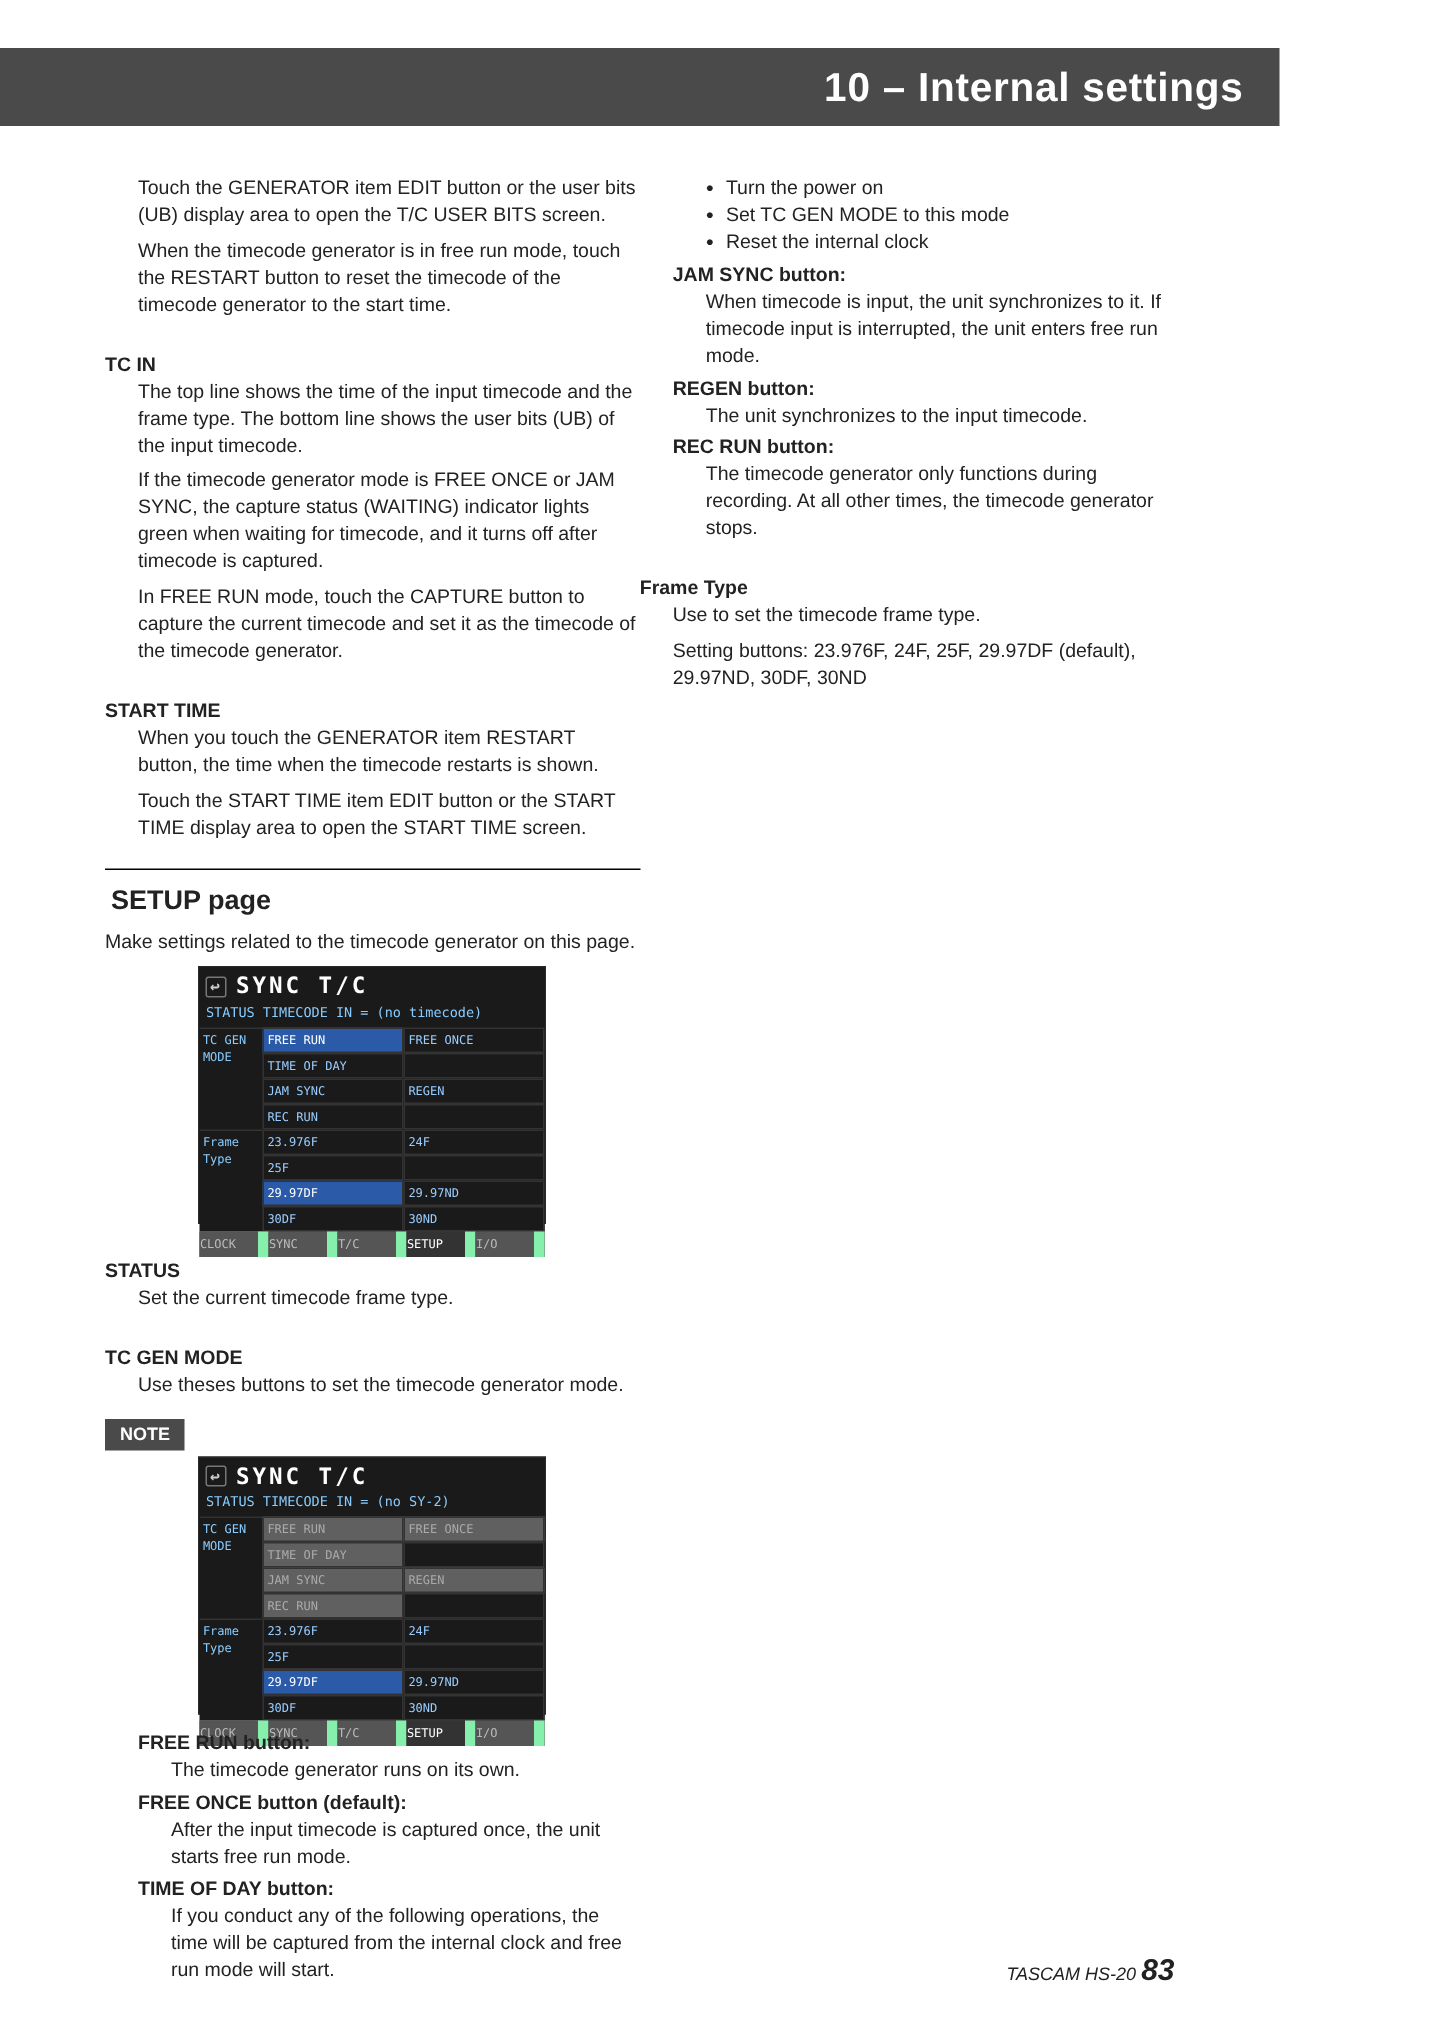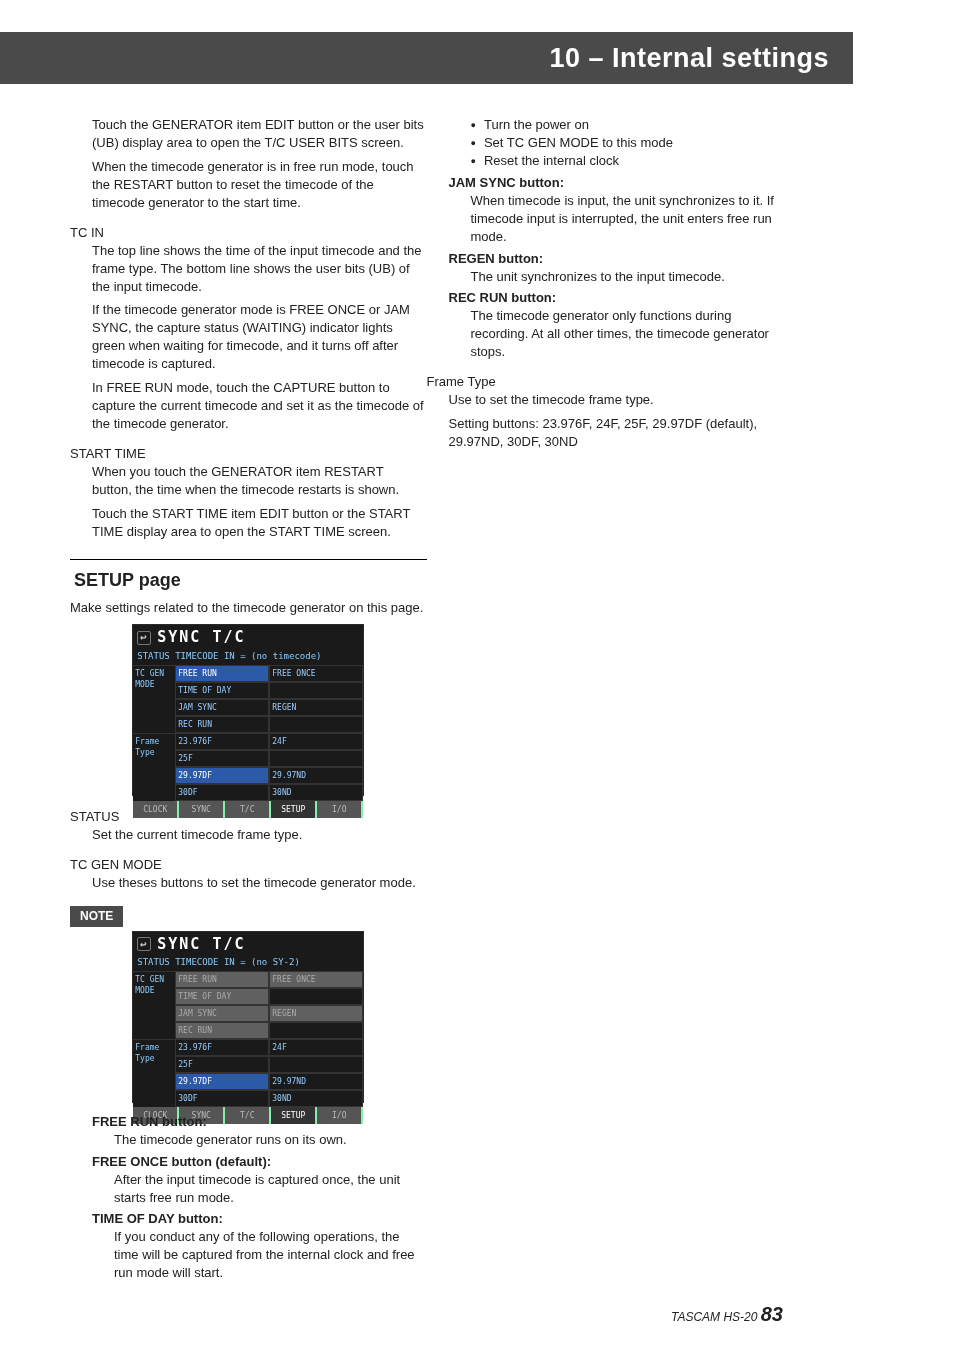--- a/index.html
+++ b/index.html
@@ -4,21 +4,21 @@
 <style>
   * { box-sizing: border-box; margin: 0; padding: 0; }
   html, body { width: 954px; height: 1350px; font-family: sans-serif; background: #fff; color: #222; }
   .page { position: relative; width: 853px; height: 1350px; padding: 0 70px; }
   .header-bar { position: absolute; top: 32px; left: 0; right: 0; height: 52px; background: #4a4a4a; display: flex; align-items: center; justify-content: flex-end; padding-right: 24px; }
   .header-title { color: #fff; font-weight: 700; font-size: 27px; letter-spacing: .5px; }
   .content { position: absolute; top: 116px; left: 70px; right: 70px; bottom: 36px; display: flex; }
   .col { flex: 1; font-size: 13px; line-height: 1.38; }
   .indent { padding-left: 22px; margin-bottom: 6px; }
   .deep { padding-left: 44px; }
-  .label { font-weight: 400; margin-top: 12px; padding-left: 0; }
+  .label { font-weight: 700; margin-top: 22px; padding-left: 0; }
   .label2 { font-weight: 700; margin-top: 4px; padding-left: 22px; }
   ul.bullets { list-style: none; padding-left: 44px; margin-bottom: 4px; }
   ul.bullets li::before { content: "●"; font-size: 9px; margin-right: 8px; position: relative; top: -1px; }
   hr.sep { border: 0; border-top: 1px solid #000; margin: 18px 0 8px 0; }
   h2.section { font-weight: 700; font-size: 18px; padding-left: 4px; margin-bottom: 6px; }
   .intro { font-size: 13px; margin-bottom: 8px; }
   .note-tag { display: inline-block; background: #4a4a4a; color: #fff; font-weight: 700; font-size: 12px; padding: 2px 10px; margin-top: 8px; }
   .note-text { font-style: italic; font-weight: 700; padding-left: 22px; margin: 6px 0 8px; font-size: 12.5px; }
   .footer { position: absolute; bottom: 24px; right: 70px; font-size: 12px; }
   .footer .num { font-weight: 700; font-size: 20px; font-style: italic; }
@@ -33,21 +33,21 @@
   .dev .side { width: 42px; display: flex; flex-direction: column; }
   .dev .sidecell { flex: 1; color: #8cf; font-size: 8px; padding: 2px; border-top: 1px solid #333; }
   .dev .cells { flex: 1; display: grid; }
   .dev .g24 { grid-template-columns: repeat(2, 1fr); grid-template-rows: repeat(4, 1fr); }
   .dev .cell { border: 1px solid #333; font-size: 8px; padding: 2px; color: #9cf; background: #1a1a1a; display: flex; align-items: flex-start; }
   .dev .cell.sel { background: #2b5aa8; color: #fff; }
   .dev .cell.shaded { background: #606060; color: #aaa; }
   .dev .cell.blank { background: #1a1a1a; }
   .dev .spacer { height: 6px; background: #333; }
   .dev .tabs { display: flex; background: #333; }
-  .dev .tab { flex: 1; text-align: center; font-size: 8px; padding: 3px 0; color: #bbb; border-right: 2px solid #86efac; background: #555; }
+  .dev .tab { flex: 1; text-align: left; font-size: 8px; padding: 3px 0; color: #bbb; border-right: 7px solid #86efac; background: #555; }
   .dev .tab.active { background: #333; color: #fff; }
 </style>
 </head>
 <body>
 
 <div class="page">
   <div class="header-bar">
     <div class="header-title">10 – Internal settings</div>
   </div>
 

